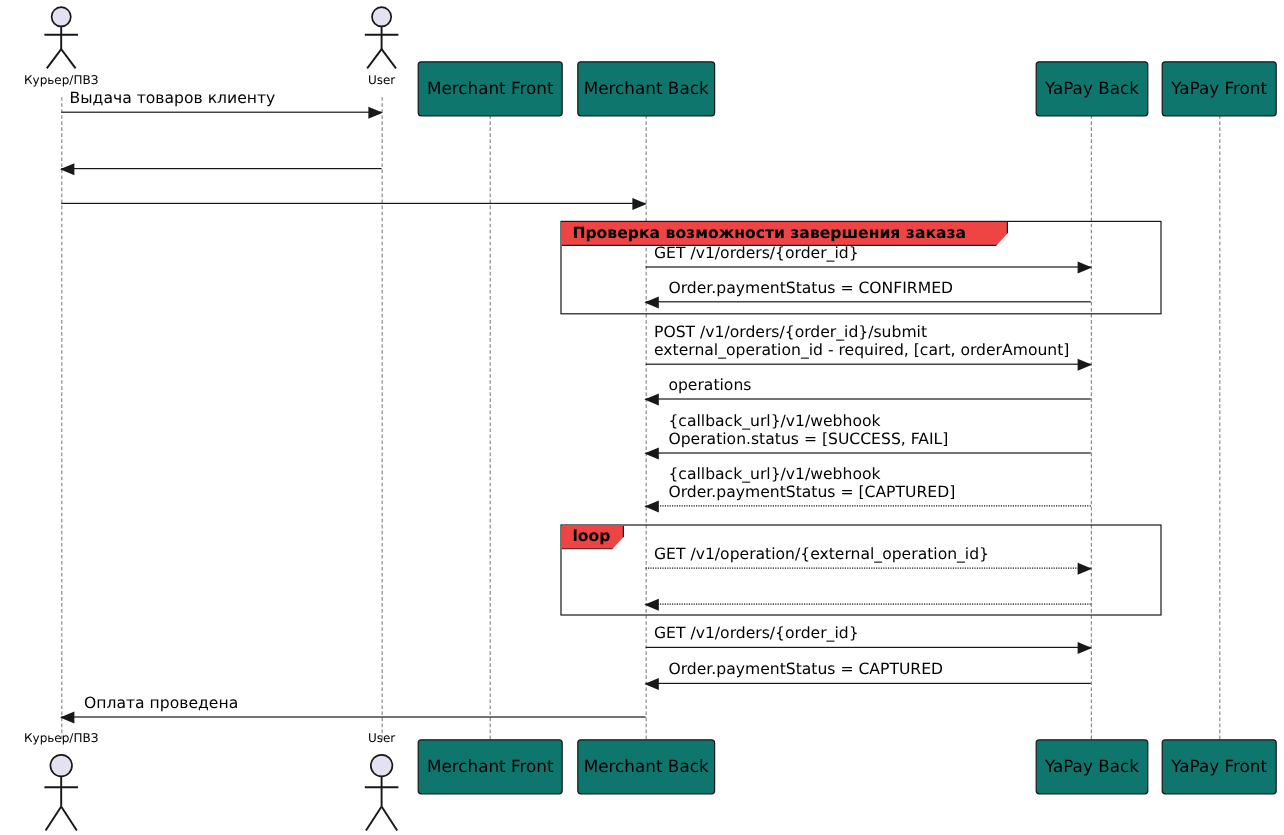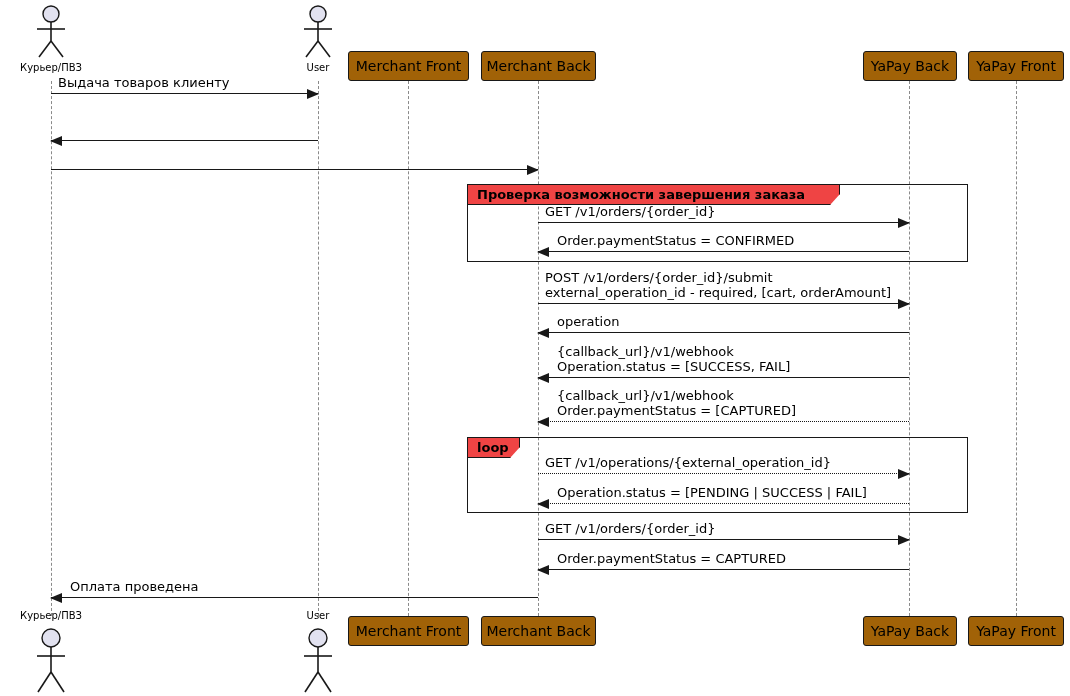--- a/index.html
+++ b/index.html
@@ -9,22 +9,22 @@
     background:#ffffff;
     font-family:"DejaVu Sans", sans-serif;
     color:#000;
     overflow:hidden;
   }
   .lifeline{
     position:absolute;top:81px;height:535px;width:0;
     border-left:1px dashed #8a8a8a;
   }
   .pbox{
-    position:absolute;height:30px;
-    background:#a16207;
+    position:absolute;height:46px;
+    background:#0f766e;
     border:1px solid #181818;
     border-radius:3px;
     box-sizing:border-box;
     display:flex;align-items:center;justify-content:center;
     font-size:14px;white-space:nowrap;
   }
   .actor-label{
     position:absolute;height:17px;
     font-size:10px;text-align:center;white-space:nowrap;
   }
@@ -103,47 +103,46 @@
   </div>
 
   <div class="msg" style="left:538px;top:270px;width:371px;height:34px">
     <div class="lbl"><span>POST /v1/orders/{order_id}/submit</span></div>
     <div class="lbl"><span>external_operation_id - required, [cart, orderAmount]</span></div>
     <div class="line"></div>
     <div class="ah right"></div>
   </div>
 
   <div class="msg from-right" style="left:538px;top:314px;width:371px;height:19px">
-    <div class="lbl"><span>operation</span></div>
+    <div class="lbl"><span>operations</span></div>
     <div class="line"></div>
     <div class="ah left"></div>
   </div>
 
   <div class="msg from-right" style="left:538px;top:344px;width:371px;height:34px">
     <div class="lbl"><span>{callback_url}/v1/webhook</span></div>
     <div class="lbl"><span>Operation.status = [</span><span class="b">SUCCESS</span><span>, FAIL]</span></div>
     <div class="line"></div>
     <div class="ah left"></div>
   </div>
 
   <div class="msg from-right" style="left:538px;top:388px;width:371px;height:34px">
     <div class="lbl"><span>{callback_url}/v1/webhook</span></div>
     <div class="lbl"><span>Order.paymentStatus = [</span><span class="b">CAPTURED</span><span>]</span></div>
     <div class="line dotted"></div>
     <div class="ah left"></div>
   </div>
 
   <div class="msg" style="left:538px;top:455px;width:371px;height:19px">
-    <div class="lbl"><span>GET /v1/operations/{external_operation_id}</span></div>
+    <div class="lbl"><span>GET /v1/operation/{external_operation_id}</span></div>
     <div class="line dotted"></div>
     <div class="ah right"></div>
   </div>
 
   <div class="msg from-right" style="left:538px;top:485px;width:371px;height:19px">
-    <div class="lbl"><span>Operation.status = [PENDING | </span><span class="b">SUCCESS</span><span> | </span><span class="b">FAIL</span><span>]</span></div>
     <div class="line dotted"></div>
     <div class="ah left"></div>
   </div>
 
   <div class="msg" style="left:538px;top:521px;width:371px;height:19px">
     <div class="lbl"><span>GET /v1/orders/{order_id}</span></div>
     <div class="line"></div>
     <div class="ah right"></div>
   </div>
 

